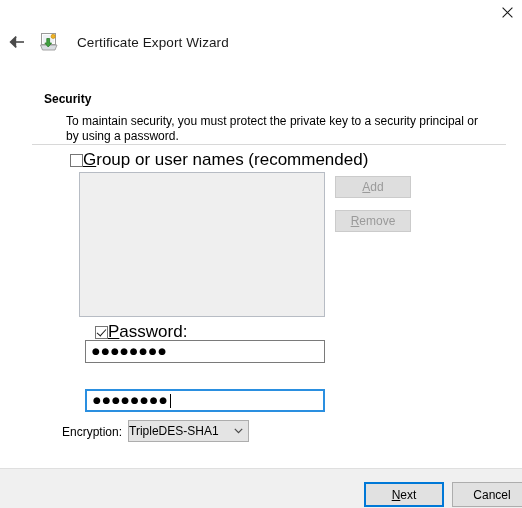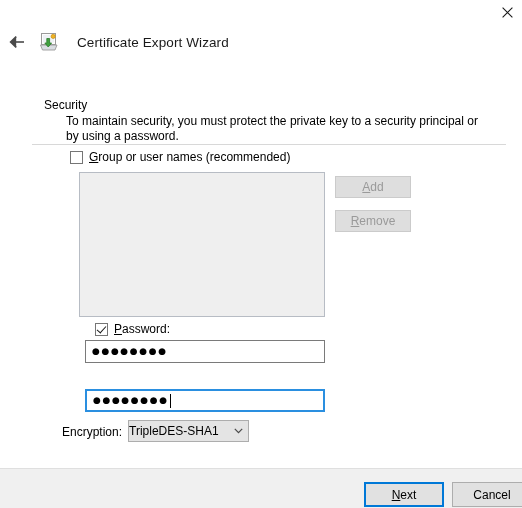--- a/index.html
+++ b/index.html
@@ -65,23 +65,23 @@
   
   .body-area {
     position: absolute;
     left: 0; top: 60px;
     width: 522px; height: 408px;
     background: #ffffff;
   }
 
   .sec-title {
     position: absolute;
-    left: 44px; top: 38px;
-    font-size: 12px;
-    font-weight: normal;
+    left: 44px; top: 32px;
+    font-size: 12px;
+    font-weight: bold;
     color: #000;
   }
   .sec-desc {
     position: absolute;
     left: 66px; top: 54px;
     width: 420px;
     font-size: 12px;
     line-height: 15px;
     color: #000;
   }
@@ -110,22 +110,21 @@
   .checkbox.checked::after {
     content: "";
     position: absolute;
     left: 3px; top: 0px;
     width: 4px; height: 8px;
     border: solid #1a1a1a;
     border-width: 0 1.6px 1.6px 0;
     transform: rotate(42deg);
   }
   .cb-label {
-    margin-left: 6px;
-    font-size: 12px;
+    font-size: 17px;
     white-space: nowrap;
   }
   .acc { text-decoration: underline; }
 
   
   .listbox {
     position: absolute;
     left: 79px; top: 112px;
     width: 246px; height: 145px;
     background: #efefef;

